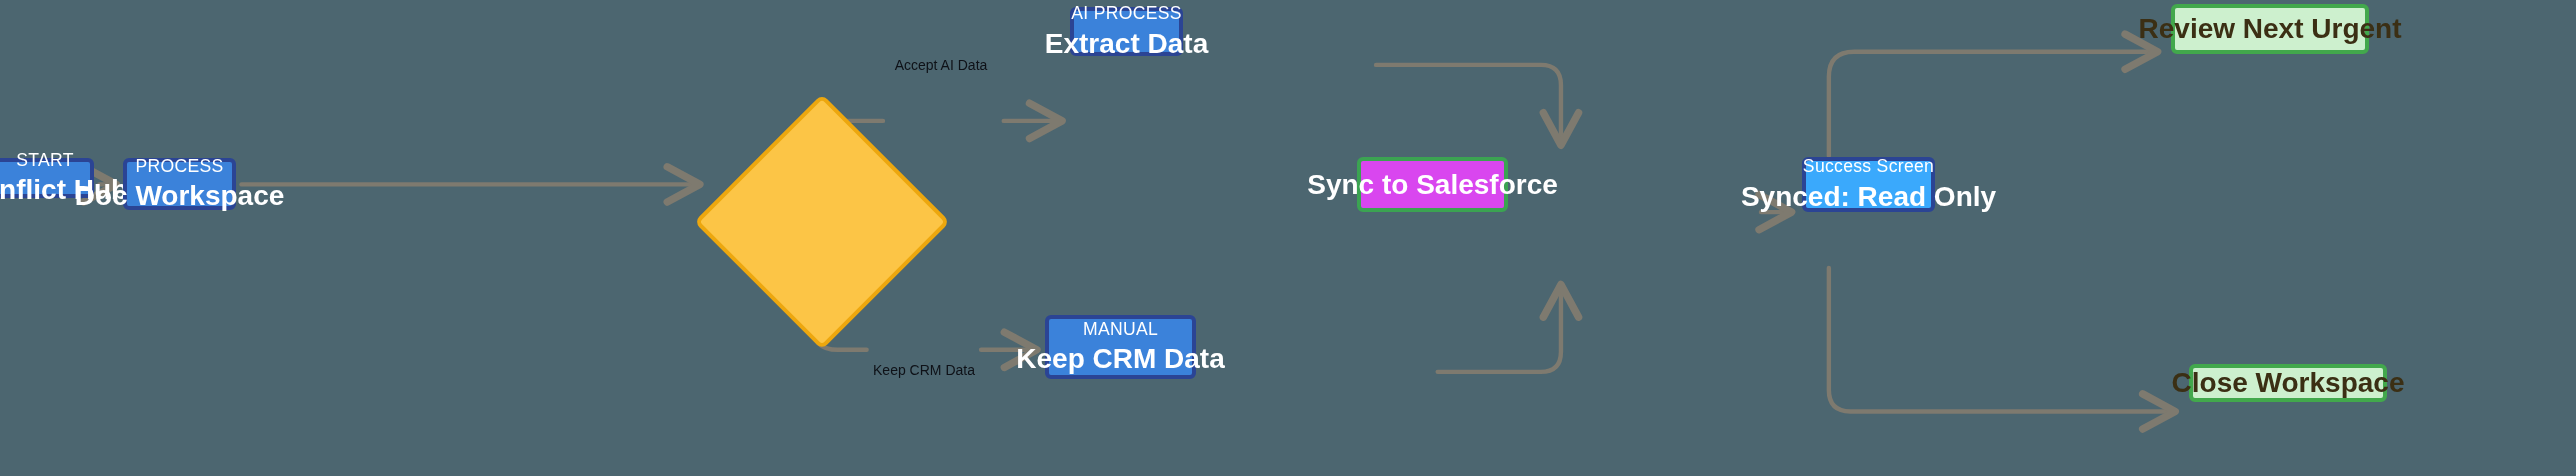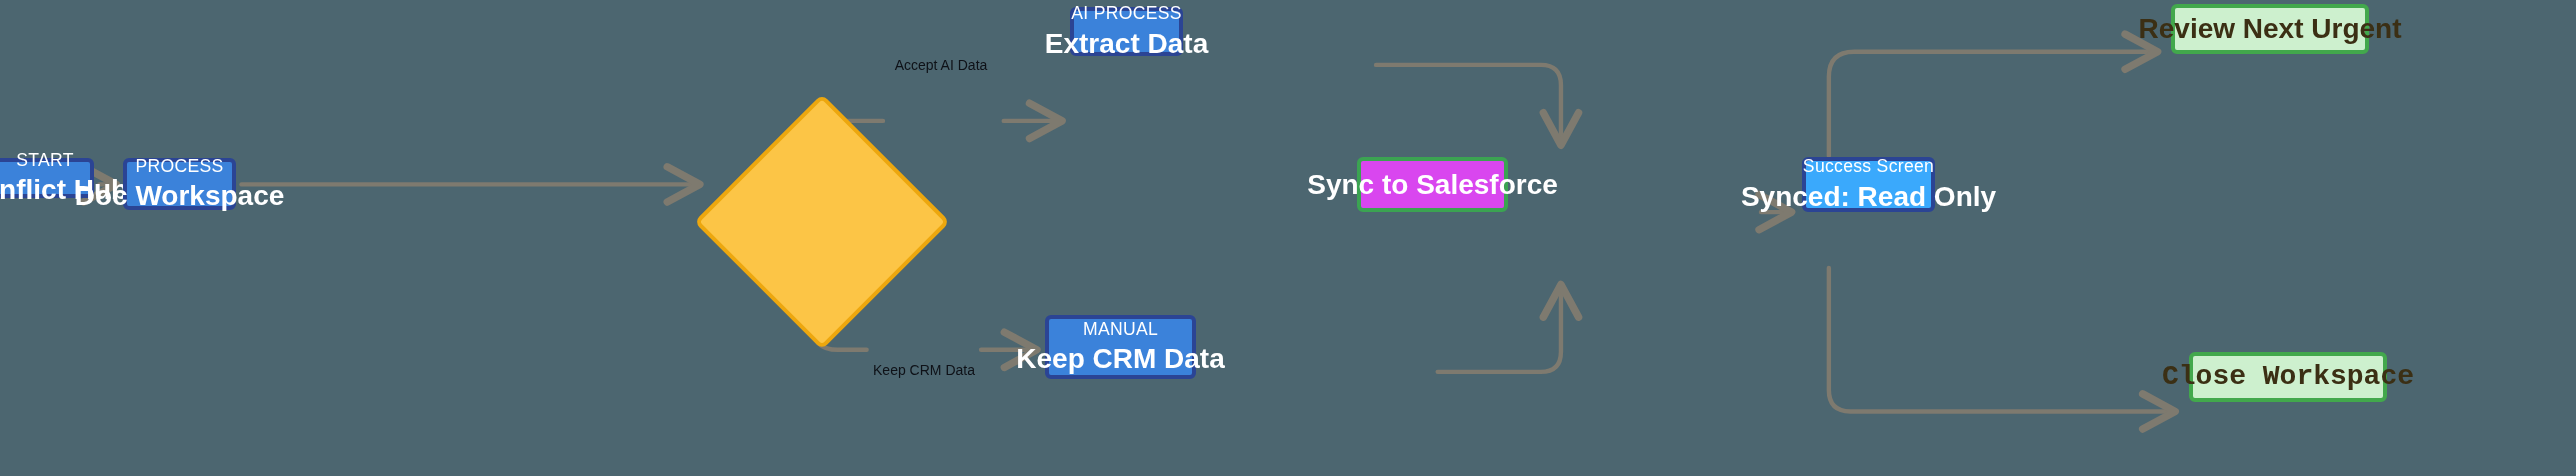--- a/index.html
+++ b/index.html
@@ -175,21 +175,21 @@
 
   <div class="node n-screen" style="left:1802px; top:157px; width:133px; height:55px;">
     <div class="kicker">Success Screen</div>
     <div class="title">Synced: Read Only</div>
   </div>
 
   <div class="node n-end" style="left:2171px; top:3.8px; width:198px; height:50px;">
     <div class="title">Review Next Urgent</div>
   </div>
 
-  <div class="node n-end" style="left:2189px; top:352px; width:198px; height:50px;font-family:Liberation Mono, monospace;">
+  <div class="node n-end" style="left:2189px; top:364px; width:198px; height:38px;">
     <div class="title">Close Workspace</div>
   </div>
 
   <div class="edge-label" style="left:941px; top:65px;">Accept AI Data</div>
   <div class="edge-label" style="left:924px; top:370px;">Keep CRM Data</div>
 
 </div>
 
 
 </body></html>

